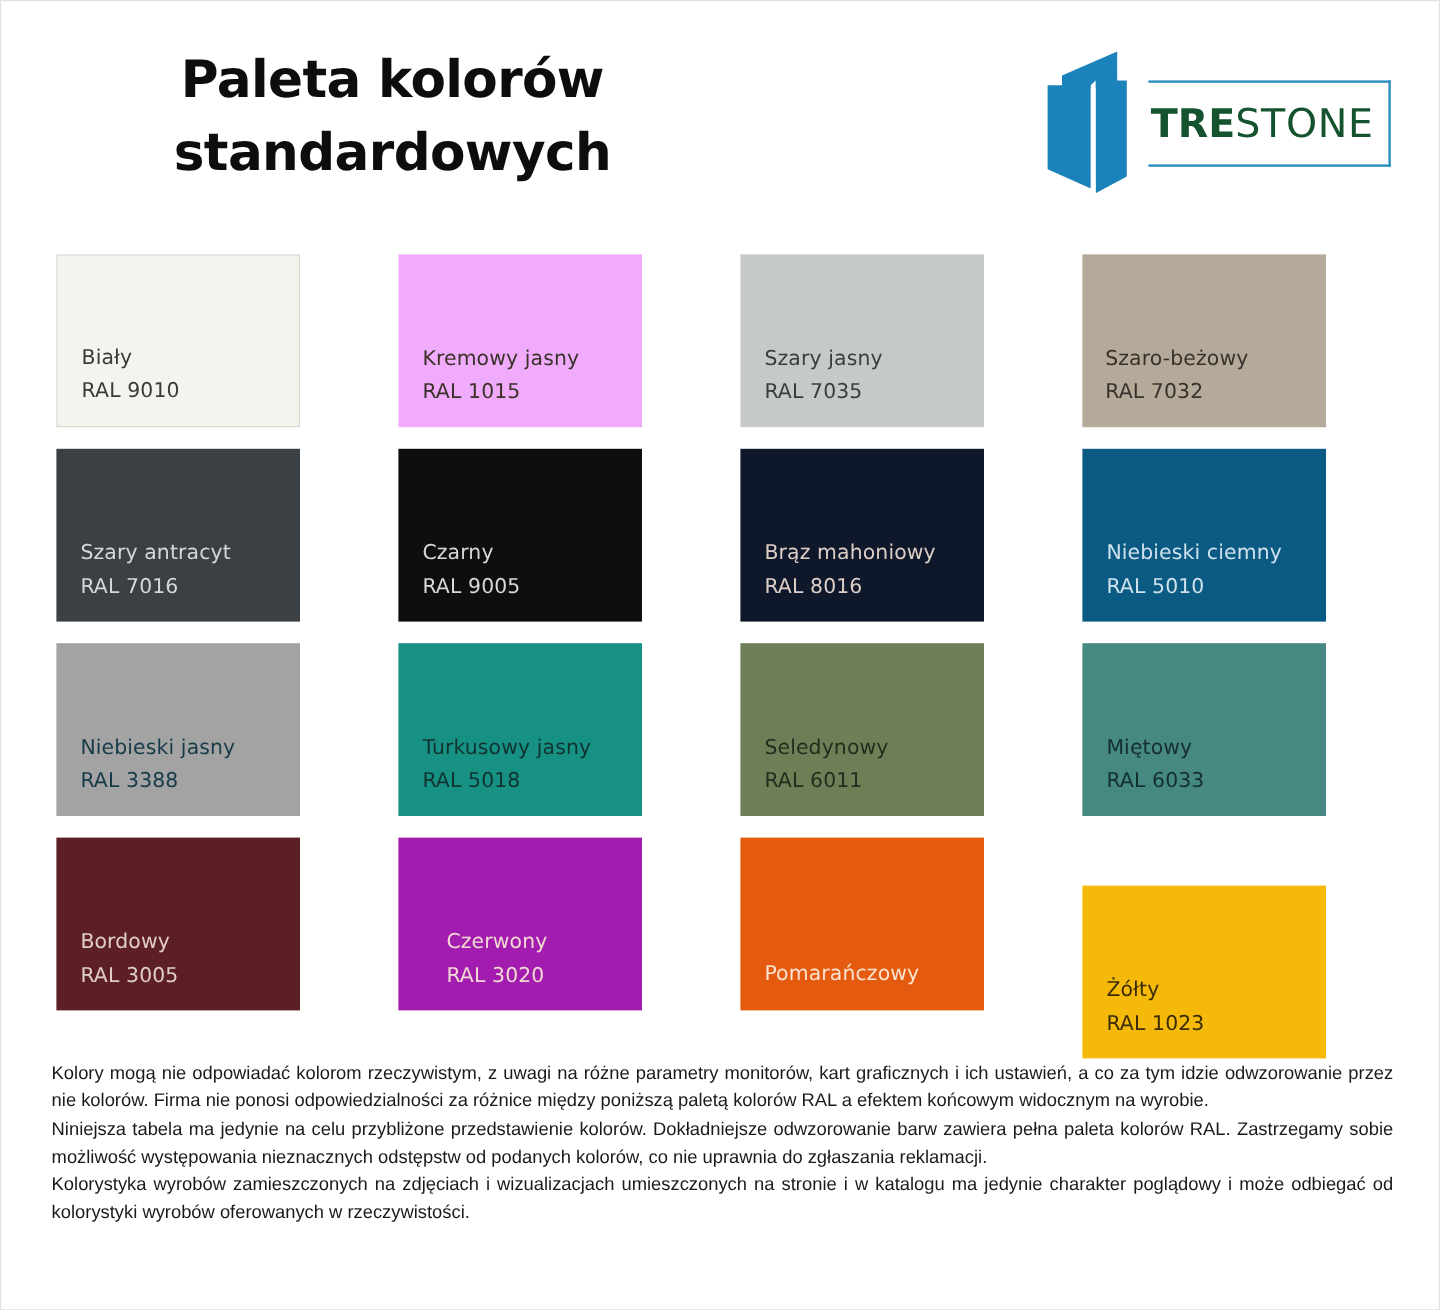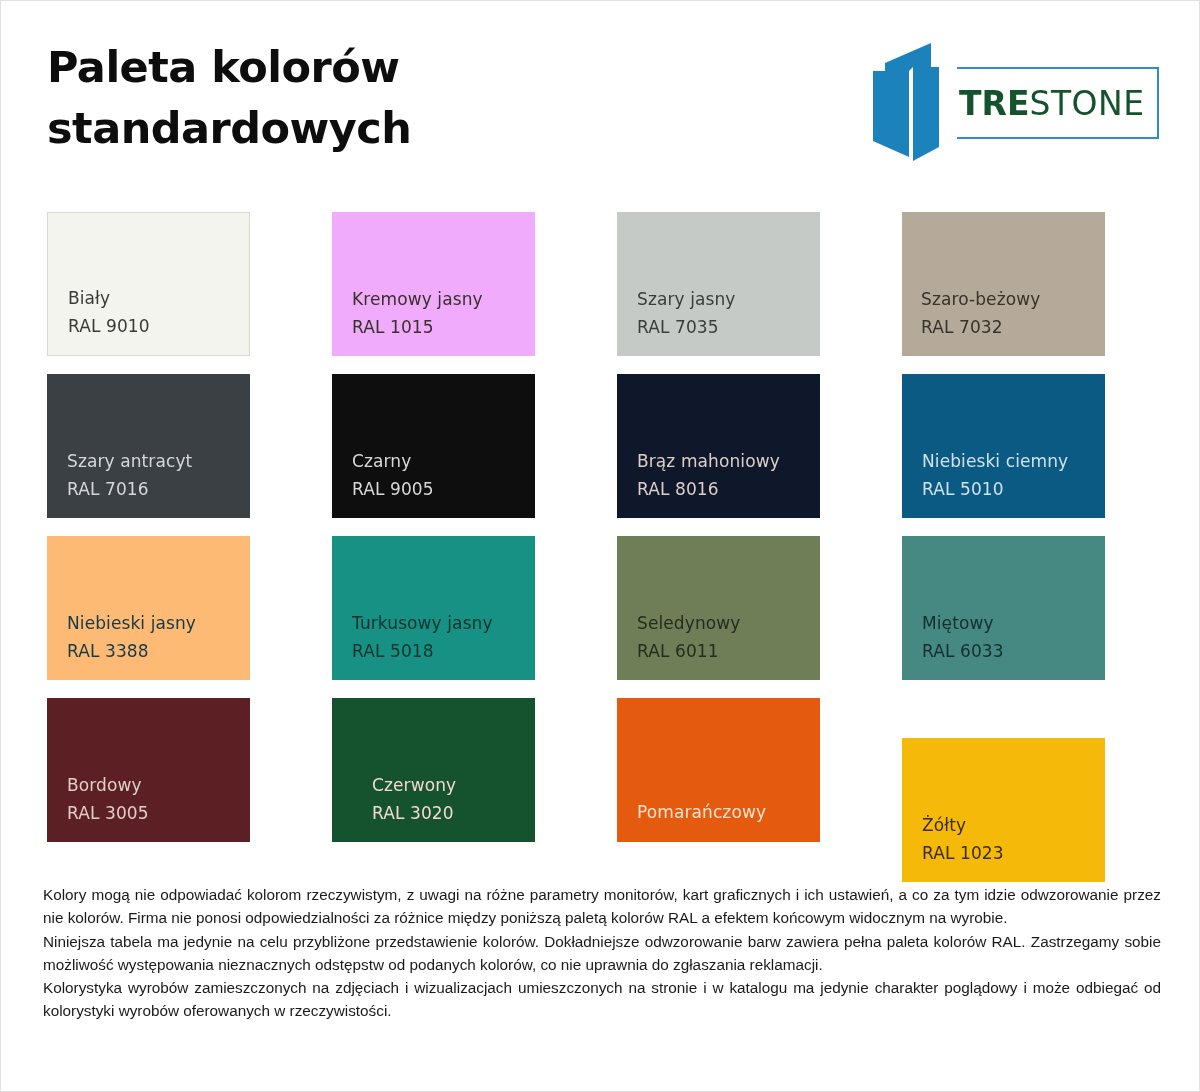--- a/index.html
+++ b/index.html
@@ -19,20 +19,21 @@
     border: 1px solid #e2e2e2;
     overflow: hidden;
   }
 
   
   .header {
     position: absolute;
     left: 0; top: 0;
     width: 1200px;
     height: 190px;
+    text-align: center;
   }
 
   .page-title {
     position: absolute;
     left: 46px;
     top: 36px;
     width: 560px;
     font-family: "DejaVu Sans", sans-serif;
     font-size: 43px;
     font-weight: 700;
@@ -209,41 +210,41 @@
         <div class="code">RAL 9005</div>
       </div>
       <div class="swatch" style="background: #0f172a; color: rgb(221, 207, 200);">
         <div class="name">Brąz mahoniowy</div>
         <div class="code">RAL 8016</div>
       </div>
       <div class="swatch" style="background: rgb(11, 90, 131); color: rgb(207, 226, 236);">
         <div class="name">Niebieski ciemny</div>
         <div class="code">RAL 5010</div>
       </div>
-      <div class="swatch" style="background: #fdba74; color: rgb(23, 58, 73);">
+      <div class="swatch" style="background: #a3a3a3; color: rgb(23, 58, 73);">
         <div class="name">Niebieski jasny</div>
         <div class="code">RAL 3388</div>
       </div>
       <div class="swatch" style="background: rgb(22, 145, 132); color: rgb(16, 51, 47);">
         <div class="name">Turkusowy jasny</div>
         <div class="code">RAL 5018</div>
       </div>
       <div class="swatch" style="background: rgb(110, 127, 87); color: rgb(37, 44, 30);">
         <div class="name">Seledynowy</div>
         <div class="code">RAL 6011</div>
       </div>
       <div class="swatch" style="background: rgb(70, 136, 130); color: rgb(20, 48, 46);">
         <div class="name">Miętowy</div>
         <div class="code">RAL 6033</div>
       </div>
       <div class="swatch" style="background: rgb(92, 31, 36); color: rgb(224, 205, 201);">
         <div class="name">Bordowy</div>
         <div class="code">RAL 3005</div>
       </div>
-      <div class="swatch" style="background: #14532d; color: rgb(242, 216, 211); padding-left: 40px;">
+      <div class="swatch" style="background: #a21caf; color: rgb(242, 216, 211); padding-left: 40px;">
         <div class="name">Czerwony</div>
         <div class="code">RAL 3020</div>
       </div>
       <div class="swatch" style="background: rgb(228, 91, 16); color: rgb(251, 227, 207);">
         <div class="name">Pomarańczowy</div>
       </div>
       <div class="swatch" style="background: rgb(245, 185, 10); color: rgb(59, 44, 5); margin-top: 40px;">
         <div class="name">Żółty</div>
         <div class="code">RAL 1023</div>
       </div>

